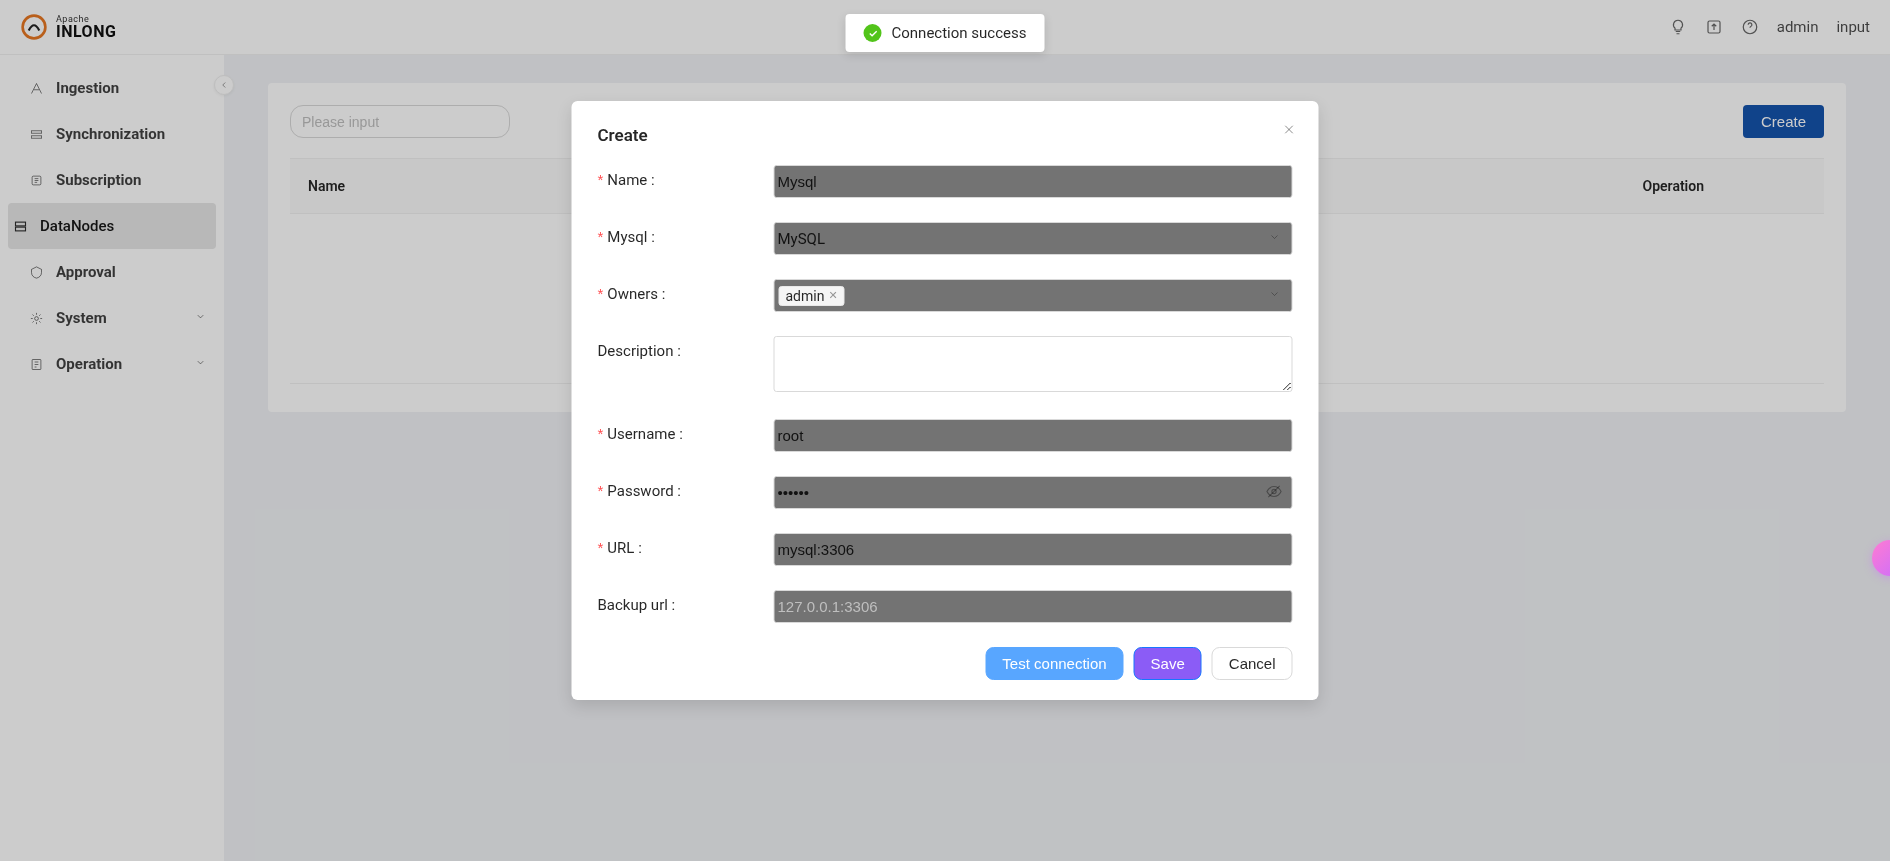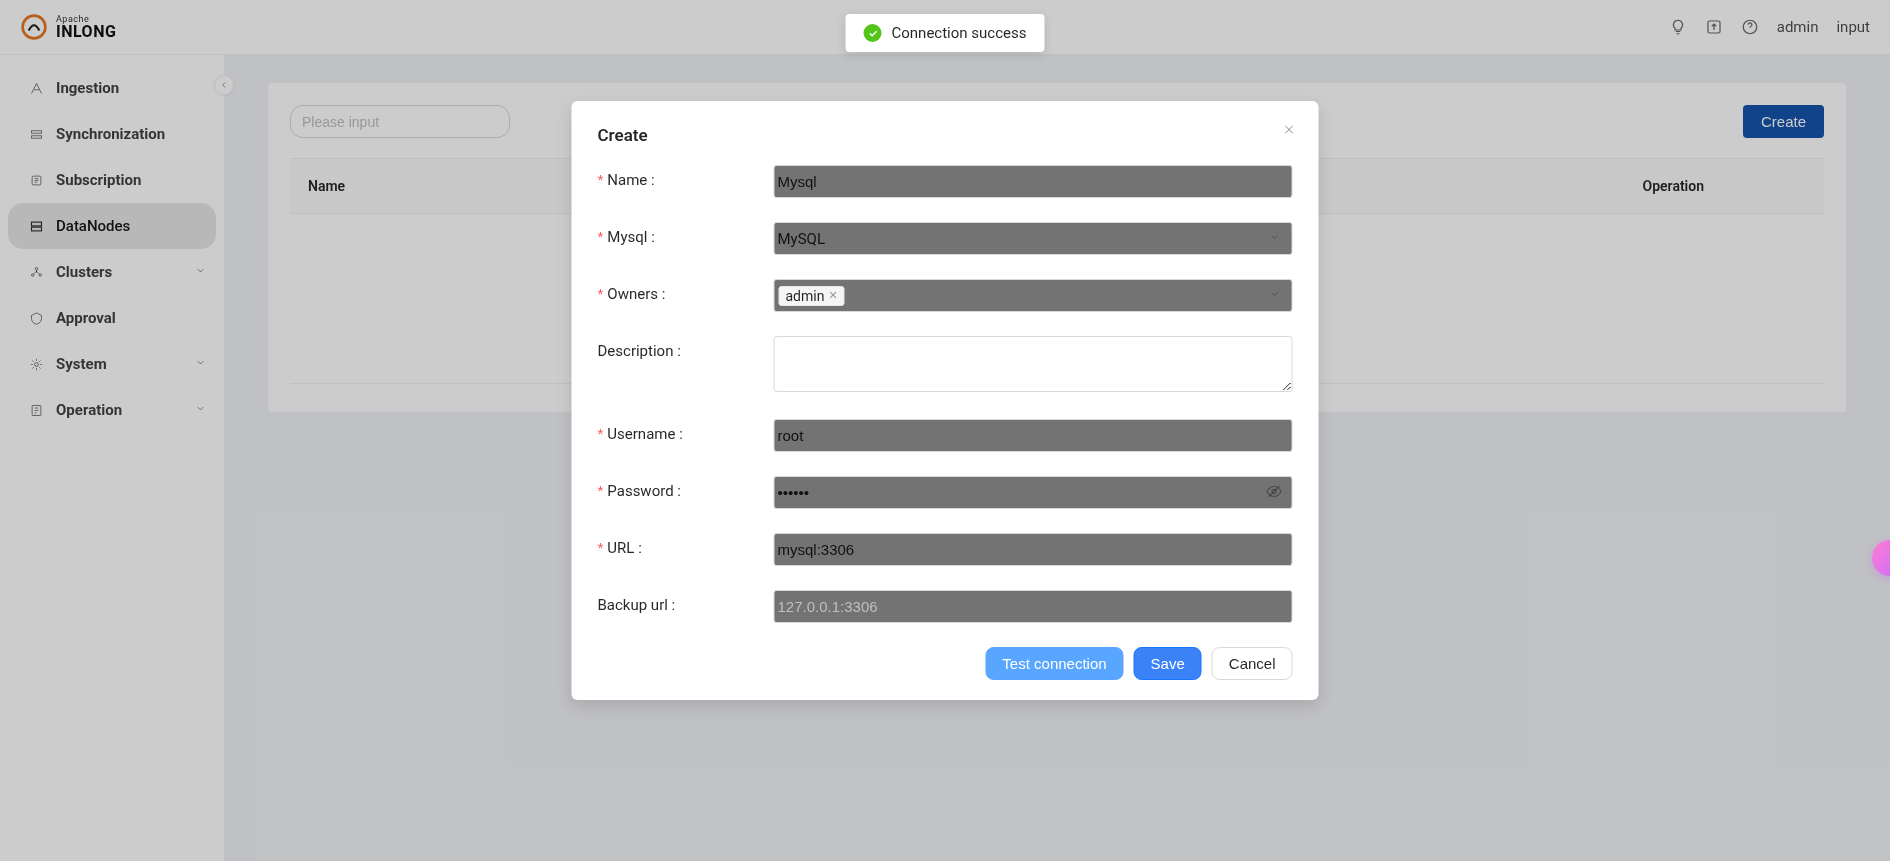--- a/index.html
+++ b/index.html
@@ -57,21 +57,21 @@
     height: 46px;
     display: flex;
     align-items: center;
     padding: 0 18px 0 28px;
     color: rgba(0,0,0,0.75);
     font-size: 15px;
     cursor: pointer;
     gap: 12px;
     font-weight: bold;
   }
-  .menu-item.selected { background: #e6e6e6; color: rgba(0,0,0,0.9); font-weight: 500; border-radius: 15px; margin: 0 8px; padding-left: 20px;}
+  .menu-item.selected { background: #e6e6e6; color: rgba(0,0,0,0.9); font-weight: 500; border-radius: 4px; margin: 0 8px; padding-left: 4px;}
   .menu-icon { width: 16px; height: 16px; display:inline-flex; align-items:center; justify-content:center; color: rgba(0,0,0,0.5); flex-shrink:0;}
   .menu-item.selected .menu-icon { color: rgba(0,0,0,0.8); }
   .menu-arrow { margin-left: auto; font-size: 11px; color: rgba(0,0,0,0.5);}
   
   .content { flex: 1; padding: 28px 44px; }
   .panel {
     background: #fff;
     border-radius: 4px;
     padding: 22px 22px 28px;
   }
@@ -176,21 +176,21 @@
     font-family: inherit;
   }
   .pw-wrap { position: relative; }
   .pw-eye { position:absolute; right:10px; top:50%; transform:translateY(-50%); color: rgba(0,0,0,0.35); cursor:pointer;}
   .modal-footer { display:flex; justify-content:flex-end; gap:10px; }
   .btn {
     height: 33px; padding: 0 16px; border-radius: 8px; font-size: 15px; cursor:pointer;
     border: 1px solid transparent;
   }
   .btn-test { background:#58a6ff; color:#fff; border-color:#58a6ff;}
-  .btn-primary { background:#3b82f6; color:#fff; border-color:#1677ff;}
+  .btn-primary { background:#8b5cf6; color:#fff; border-color:#1677ff;}
   .btn-default { background:#fff; color: rgba(0,0,0,0.85); border-color:#d9d9d9;}
   
   .toast {
     position: absolute;
     top: 14px; left: 50%; transform: translateX(-50%);
     background: #fff;
     border-radius: 4px;
     box-shadow: 0 3px 10px rgba(0,0,0,0.12);
     padding: 10px 18px;
     display:flex; align-items:flex-end; gap:10px;
@@ -289,36 +289,20 @@
     <div class="menu-item selected">
       <span class="menu-icon">
         <svg viewBox="0 0 24 24" width="15" height="15" fill="none" stroke="currentColor" stroke-width="1.8">
             <rect x="4" y="5" width="16" height="6"></rect>
             <rect x="4" y="13" width="16" height="6"></rect>
           </svg>
       </span>
       <span>DataNodes</span>
     </div>
 
-    <div class="menu-item">
-      <span class="menu-icon">
-        <svg viewBox="0 0 24 24" width="15" height="15" fill="none" stroke="currentColor" stroke-width="1.6">
-            <circle cx="12" cy="6" r="2"></circle>
-            <circle cx="6" cy="16" r="2"></circle>
-            <circle cx="18" cy="16" r="2"></circle>
-            <path d="M12 8v4m-4 2l4-4 4 4"></path>
-          </svg>
-      </span>
-      <span>Clusters</span>
-      <span class="menu-arrow">
-        <svg viewBox="0 0 24 24" width="11" height="11" fill="none" stroke="currentColor" stroke-width="2">
-            <path d="M6 9l6 6 6-6"></path>
-          </svg>
-      </span>
-    </div>
 
     <div class="menu-item">
       <span class="menu-icon">
         <svg viewBox="0 0 24 24" width="15" height="15" fill="none" stroke="currentColor" stroke-width="1.6">
             <path d="M12 3l8 4v5c0 5-3.5 8-8 9-4.5-1-8-4-8-9V7l8-4z"></path>
           </svg>
       </span>
       <span>Approval</span>
     </div>
 

